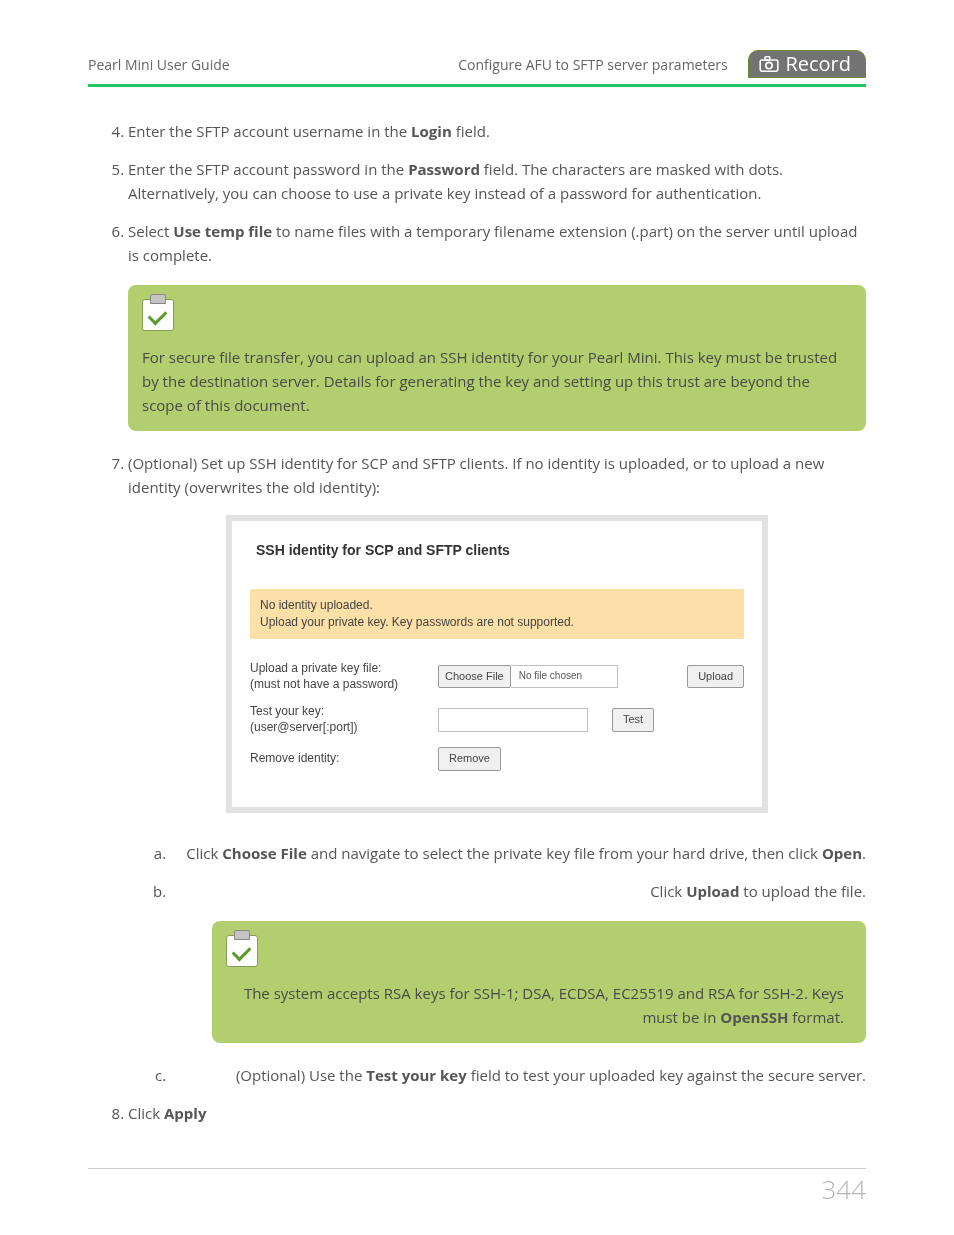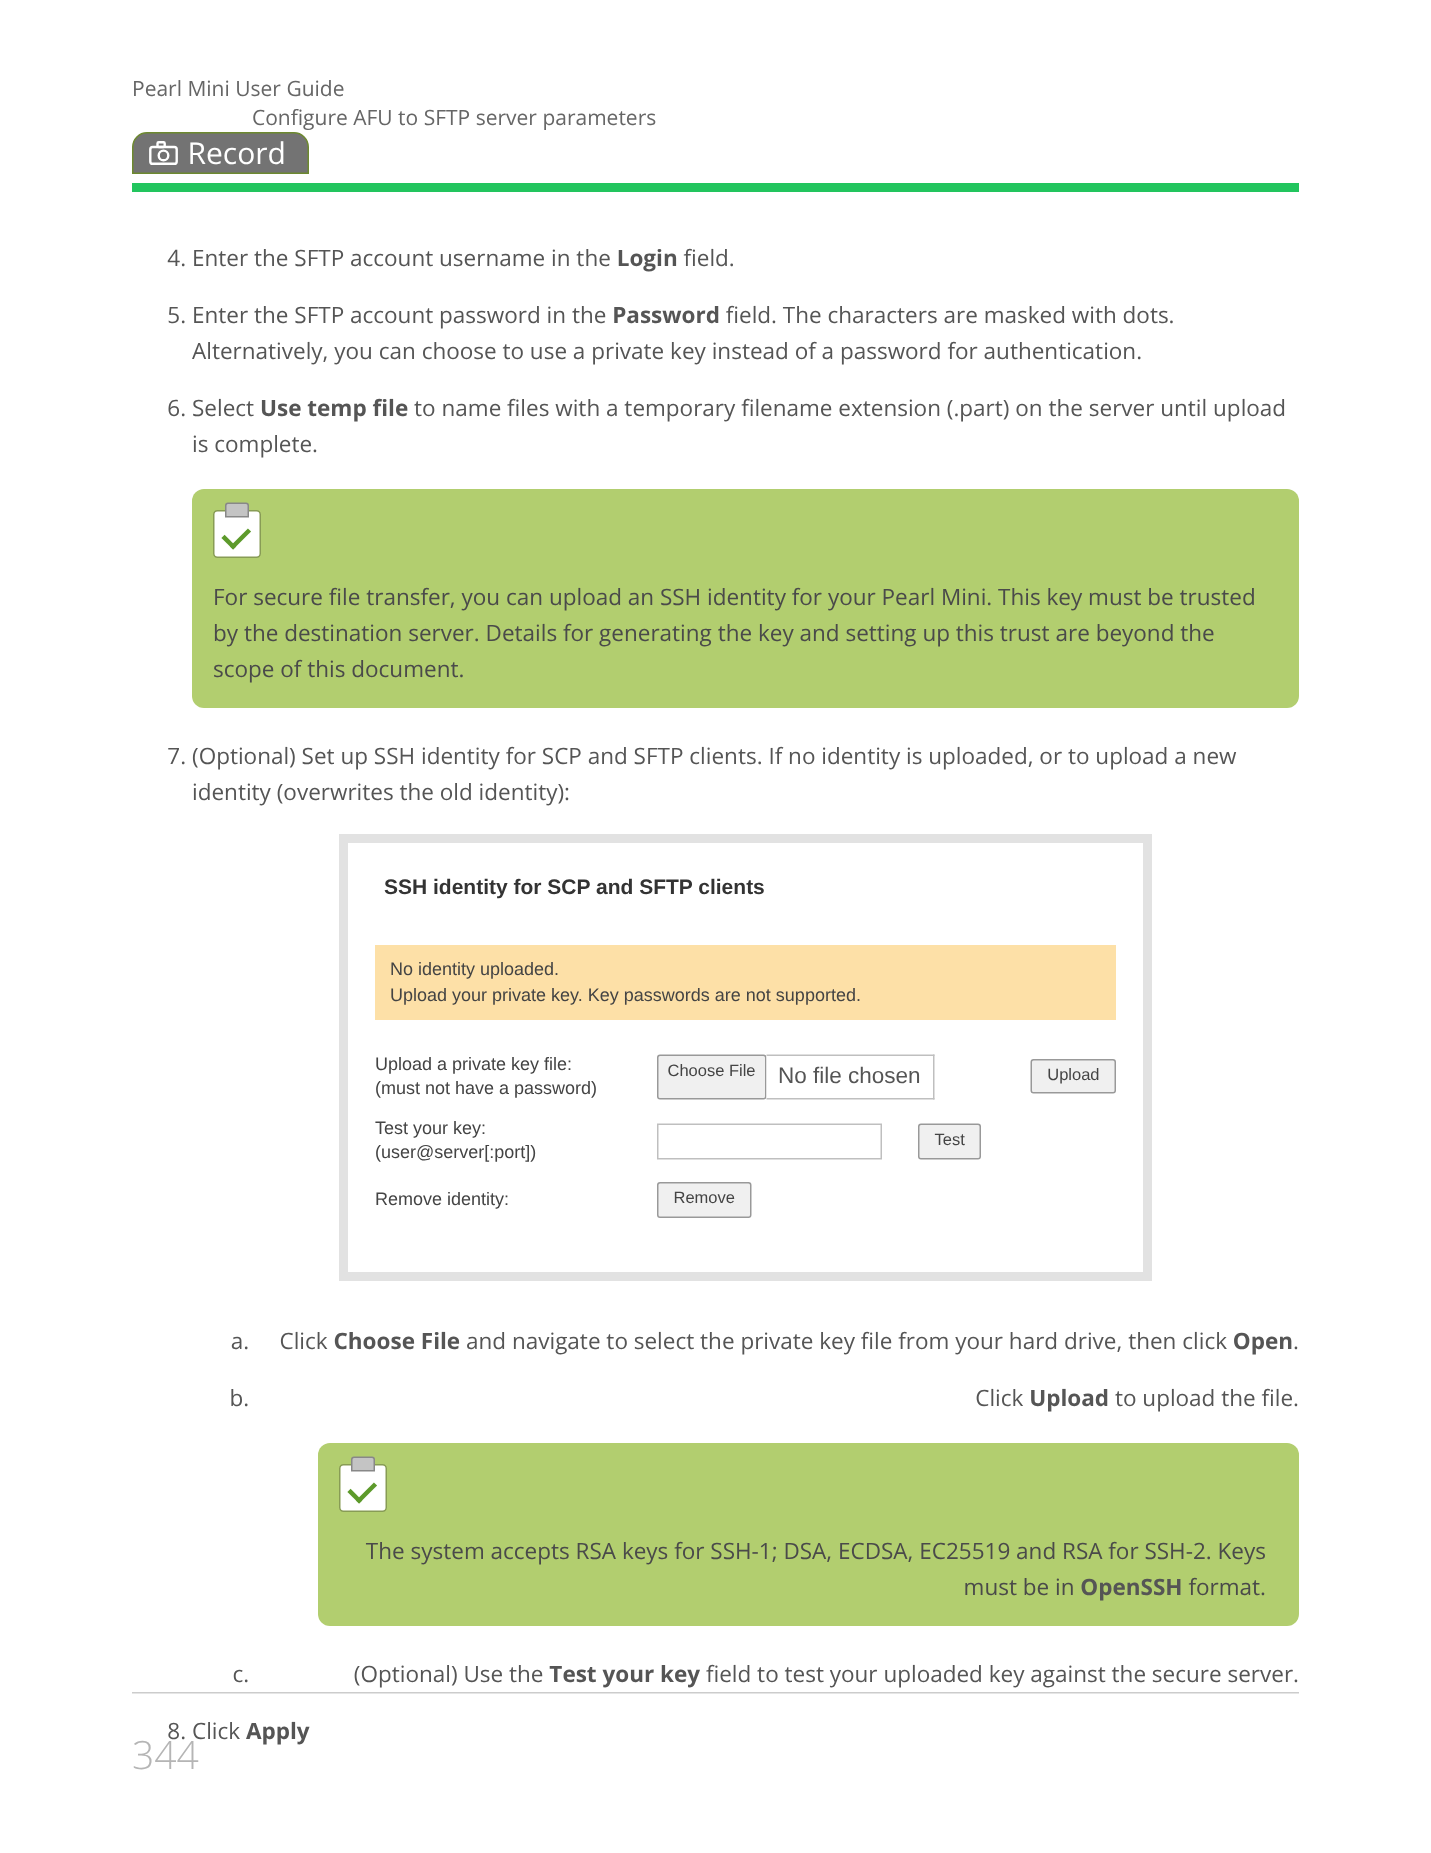--- a/index.html
+++ b/index.html
@@ -12,25 +12,24 @@
   .page {
     width: 954px;
     min-height: 1235px;
     box-sizing: border-box;
     padding: 50px 88px 44px 88px;
     position: relative;
   }
   
   .hdr {
     display: flex;
-    align-items: flex-start;
+    align-items: center;
     justify-content: space-between;
-    border-bottom: 6px solid #22c55e;
+    border-bottom: 3px solid #22c55e;
     padding-bottom: 6px;
-    flex-direction: column;
   }
   .hdr .left, .hdr .mid {
     font-size: 14px;
     color: #666666;
   }
   .hdr .left { flex: 1; }
   .hdr .mid  { flex: 1; text-align: left; padding-left: 80px; }
   .record-tab {
     display: flex;
     align-items: center;
@@ -120,37 +119,37 @@
     margin-bottom: 12px;
   }
   .ssh-row .lbl { line-height:1.3; font-size:12px; color:#444444; }
   .ssh-row .file {
     display:flex; gap:0;
   }
   .ssh-row .file .btn-choose {
     border:1px solid #999999; background:#f0f0f0; padding:2px 6px; font-size:11px; border-radius:2px;
   }
   .ssh-row .file .nofile {
-    border:1px solid #bfbfbf; border-left:none; padding:2px 8px; font-size:15px; color:#555555; background:#ffffff; min-width:90px;
+    border:1px solid #bfbfbf; border-left:none; padding:2px 8px; font-size:10px; color:#555555; background:#ffffff; min-width:90px;
   }
   .ssh-row .btn, .ssh-row .btn-upload {
     border:1px solid #999999; background:#f0f0f0; padding:2px 10px; font-size:11px; border-radius:2px;
   }
   .ssh-row input[type="text"] {
     border:1px solid #bfbfbf; padding:2px 4px; font-size:11px; height:18px; width:140px; box-sizing:content-box;
   }
   .ssh-row .inline { display:flex; gap:24px; align-items:flex-end; }
 
   
   .ftr {
     position:absolute;
-    left:88px; right:88px; bottom:48px;
+    left:88px; right:88px; bottom:28px;
     border-top:1px solid #cccccc;
-    text-align:left;
-    padding-top:22px;
+    text-align:right;
+    padding-top:2px;
     color:#b5b5b5;
     font-size:26px;
     font-weight:300;
   }
 </style>
 </head>
 <body>
 
 <div class="page">
 

